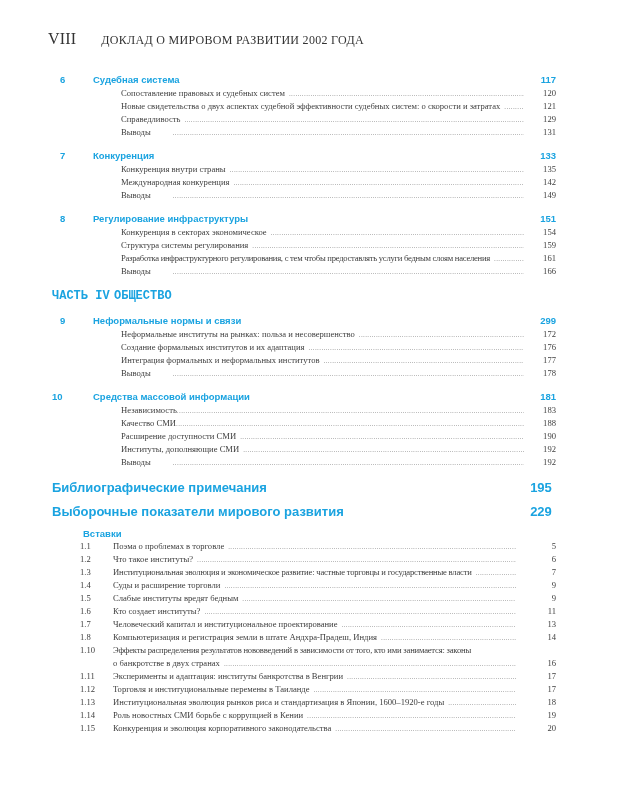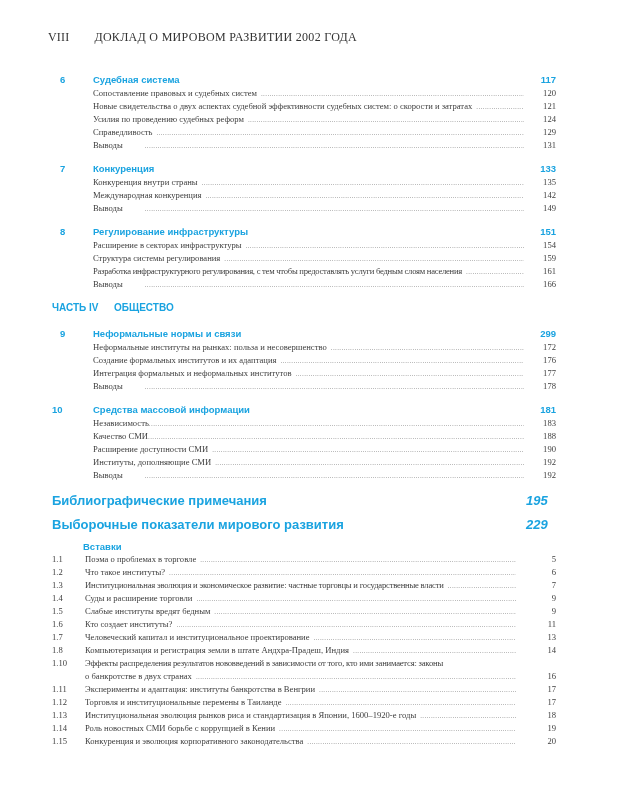--- a/index.html
+++ b/index.html
@@ -1,40 +1,40 @@
 <!DOCTYPE html>
 <html><head>
 <meta charset="utf-8">
 <style>
   html, body { margin: 0; padding: 0; background: #ffffff; }
   body { width: 619px; height: 800px; position: relative; overflow: hidden;
          font-family: "Liberation Serif", "DejaVu Serif", serif; color: #3a3a3a; }
   .running-head { position: absolute; left: 48px; top: 30px; font-size: 11px; color: #333; letter-spacing: 0.2px; }
-  .running-head .folio { font-size: 12px; margin-right: 22px; }
+  .running-head .folio { font-size: 16px; margin-right: 22px; }
   .running-head .title { font-size: 12px; letter-spacing: 0.3px; }
   .toc { position: absolute; left: 60px; top: 74px; width: 496px; }
   .chapter { margin-bottom: 10px; }
   .ch-head { display: flex; align-items: baseline; height: 14px; font-family: "Liberation Sans", "DejaVu Sans", sans-serif;
              font-weight: bold; font-size: 9.5px; color: #1aa3e0; }
   .ch-num { width: 33px; }
   .ch-title { flex: 1; }
   .ch-page { width: 30px; text-align: right; }
   .row { display: flex; align-items: baseline; height: 13px; font-size: 8.6px; color: #3d3d3d; }
-  .row .indent { width: 33px; flex: none; }
+  .row .indent { width: 33px; flex: none; margin-left: 28px; }
   .row .label { white-space: nowrap; }
   .row .dots { flex: 1; overflow: hidden; white-space: nowrap; color: #8a8a8a; margin: 0 6px 0 4px; letter-spacing: 0.4px; font-size: 7px; }
   .row .dots::before { content: "......................................................................................................................................................................................................................"; }
   .row .page { width: 26px; text-align: right; flex: none; }
-  .part-head { display: flex; font-family: Liberation Sans, sans-serif; font-weight: bold; font-size: 10px;
+  .part-head { display: flex; font-family: Liberation Mono, monospace; font-weight: bold; font-size: 12px;
                color: #1aa3e0; height: 16px; margin: 4px 0 10px -8px; }
   .part-head .pnum { width: 62px; }
   .single { display: flex; align-items: baseline; height: 14px; font-family: "Liberation Sans", "DejaVu Sans", sans-serif;
             font-weight: bold; font-size: 13px; color: #1aa3e0; margin: 8px 0 10px -8px; }
   .single .stitle { flex: 1; }
-  .single .spage { width: 30px; text-align: left; font-style: italic; }
+  .single .spage { width: 30px; text-align: center; }
   .boxes { margin-left: -8px; margin-top: 6px; }
   .boxes-head { font-family: "Liberation Sans", "DejaVu Sans", sans-serif; font-weight: bold; font-size: 9.5px; color: #1aa3e0; height: 13px; padding-left: 31px; }
   .boxes .row .indent { width: 33px; font-size: 8.6px; }
   .boxes .row .page { width: 34px; }
 </style>
 </head>
 <body>
 
 <div class="running-head">
   <span class="folio">VIII</span>
@@ -56,26 +56,20 @@
         <span class="page">120</span>
       </div>
     <div class="row">
         <span class="indent"></span>
         <span class="label">Новые свидетельства о двух аспектах судебной эффективности судебных систем: о скорости и затратах</span>
         <span class="dots"></span>
         <span class="page">121</span>
       </div>
     <div class="row">
         <span class="indent"></span>
-        <span class="label">Усилия по проведению судебных реформ</span>
-        <span class="dots"></span>
-        <span class="page">124</span>
-      </div>
-    <div class="row">
-        <span class="indent"></span>
         <span class="label">Справедливость</span>
         <span class="dots"></span>
         <span class="page">129</span>
       </div>
     <div class="row">
         <span class="indent"></span>
         <span class="label">Выводы</span>
         <span class="dots" style="margin-left:22px"></span>
         <span class="page">131</span>
       </div>
@@ -108,21 +102,21 @@
   </div>
 
   <div class="chapter">
     <div class="ch-head">
       <span class="ch-num">8</span>
       <span class="ch-title">Регулирование инфраструктуры</span>
       <span class="ch-page">151</span>
     </div>
     <div class="row">
         <span class="indent"></span>
-        <span class="label">Расширение в секторах инфраструктуры</span>
+        <span class="label">Конкуренция в секторах экономическое</span>
         <span class="dots"></span>
         <span class="page">154</span>
       </div>
     <div class="row">
         <span class="indent"></span>
         <span class="label">Структура системы регулирования</span>
         <span class="dots"></span>
         <span class="page">159</span>
       </div>
     <div class="row">

